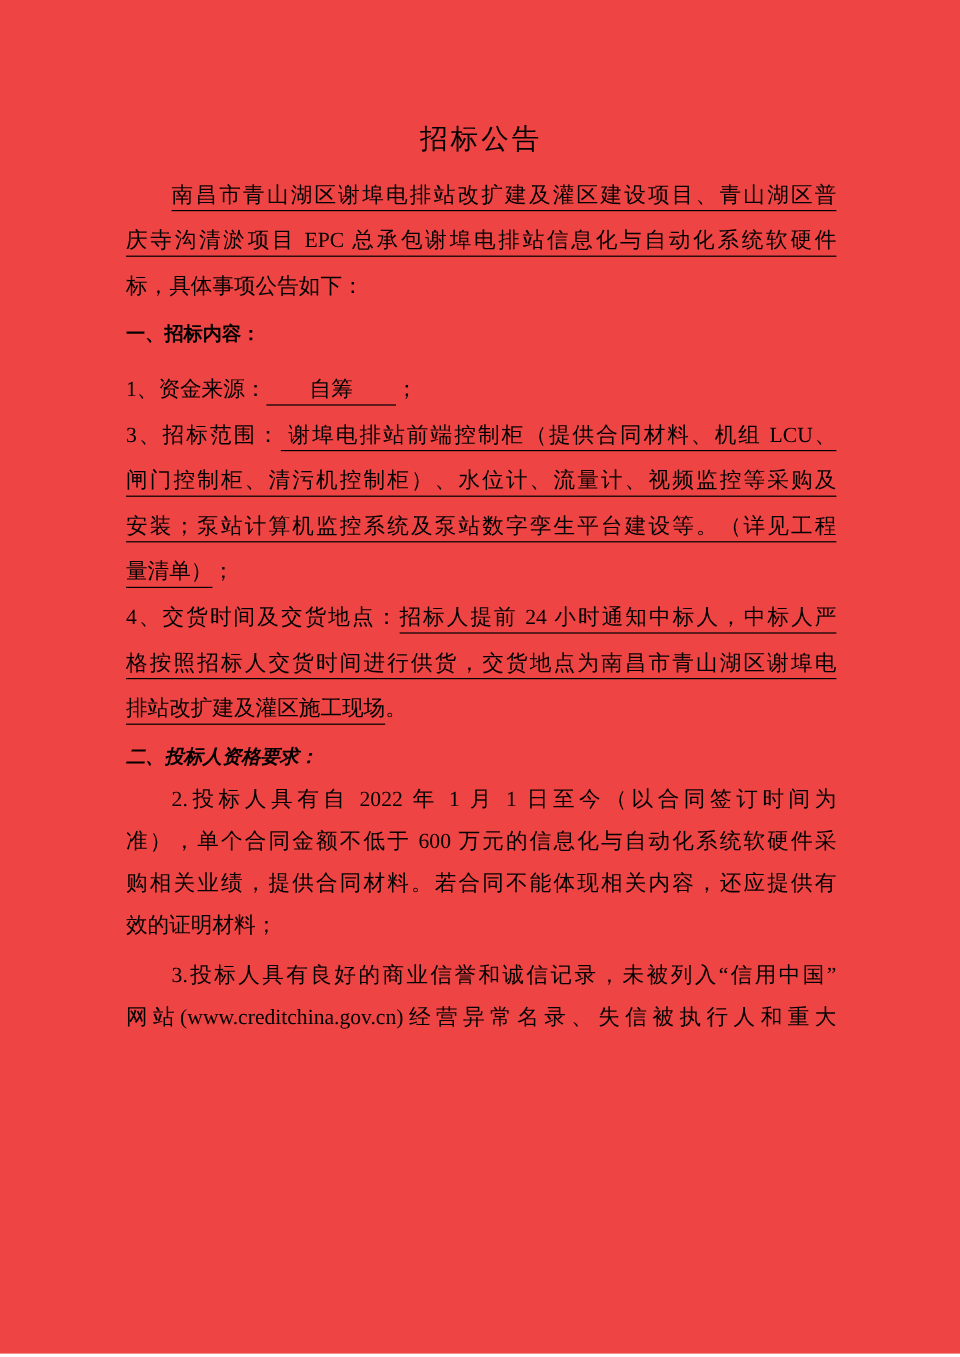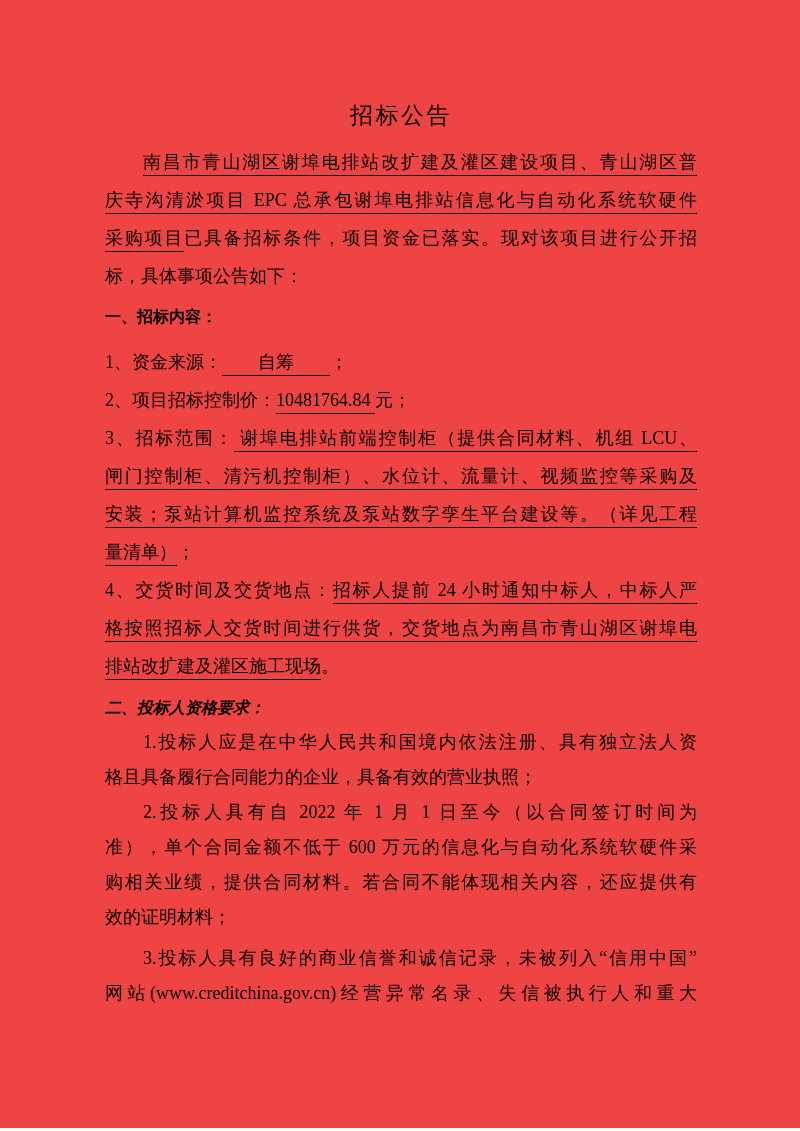--- a/index.html
+++ b/index.html
@@ -23,50 +23,44 @@
 <body>
 
 <div class="page">
   <div class="content">
 
     <div class="title">招标公告</div>
 
     <div class="intro">
       <div class="line full ind"><span class="u">南昌市青山湖区谢埠电排站改扩建及灌区建设项目、青山湖区普</span></div>
       <div class="line full"><span class="u">庆寺沟清淤项目 EPC 总承包谢埠电排站信息化与自动化系统软硬件</span></div>
-      <div class="line full"><span class="u">采购项目</span><span>已具备招标条件，项目资金已落实。现对该项目进行公开招</span></div>
       <div class="line"><span>标，具体事项公告如下：</span></div>
     </div>
 
     <div class="heading h1">一、招标内容：</div>
 
     <div class="line item-1"><span>1、资金来源：</span><span class="u">　　自筹　　</span><span>；</span></div>
 
-    <div class="line"><span>2、项目招标控制价：</span><span class="u">10481764.84 </span><span>元；</span></div>
 
     <div>
       <div class="line full"><span>3、招标范围：</span><span class="u"> 谢埠电排站前端控制柜（提供合同材料、机组 LCU、</span></div>
       <div class="line full"><span class="u">闸门控制柜、清污机控制柜）、水位计、流量计、视频监控等采购及</span></div>
       <div class="line full"><span class="u">安装；泵站计算机监控系统及泵站数字孪生平台建设等。（详见工程</span></div>
       <div class="line"><span class="u">量清单）</span><span>；</span></div>
     </div>
 
     <div>
       <div class="line full"><span>4、交货时间及交货地点：</span><span class="u">招标人提前 24 小时通知中标人，中标人严</span></div>
       <div class="line full"><span class="u">格按照招标人交货时间进行供货，交货地点为南昌市青山湖区谢埠电</span></div>
       <div class="line"><span class="u">排站改扩建及灌区施工现场</span><span>。</span></div>
     </div>
 
     <div class="sec2">
       <div class="heading h2">二、投标人资格要求：</div>
 
-      <div>
-        <div class="line full ind"><span>1.投标人应是在中华人民共和国境内依法注册、具有独立法人资</span></div>
-        <div class="line"><span>格且具备履行合同能力的企业，具备有效的营业执照；</span></div>
-      </div>
 
       <div>
         <div class="line full ind"><span>2.投标人具有自 2022 年 1 月 1 日至今（以合同签订时间为</span></div>
         <div class="line full"><span>准），单个合同金额不低于 600 万元的信息化与自动化系统软硬件采</span></div>
         <div class="line full"><span>购相关业绩，提供合同材料。若合同不能体现相关内容，还应提供有</span></div>
         <div class="line"><span>效的证明材料；</span></div>
       </div>
 
       <div class="para3">
         <div class="line full ind"><span>3.投标人具有良好的商业信誉和诚信记录，未被列入“信用中国”</span></div>

